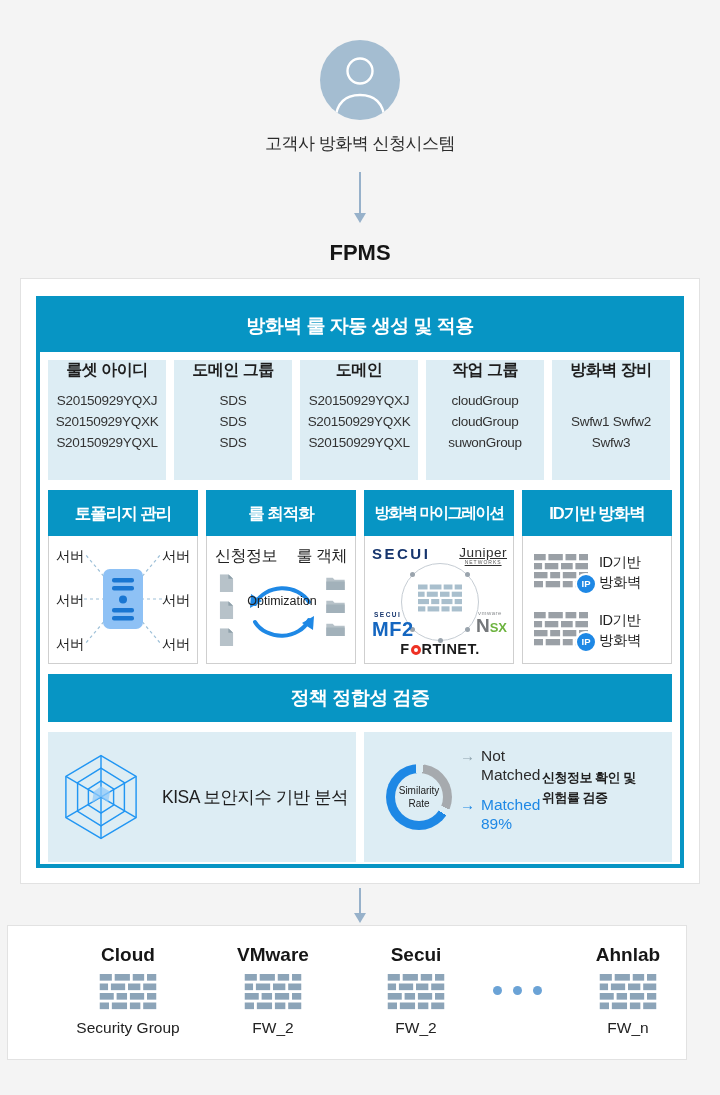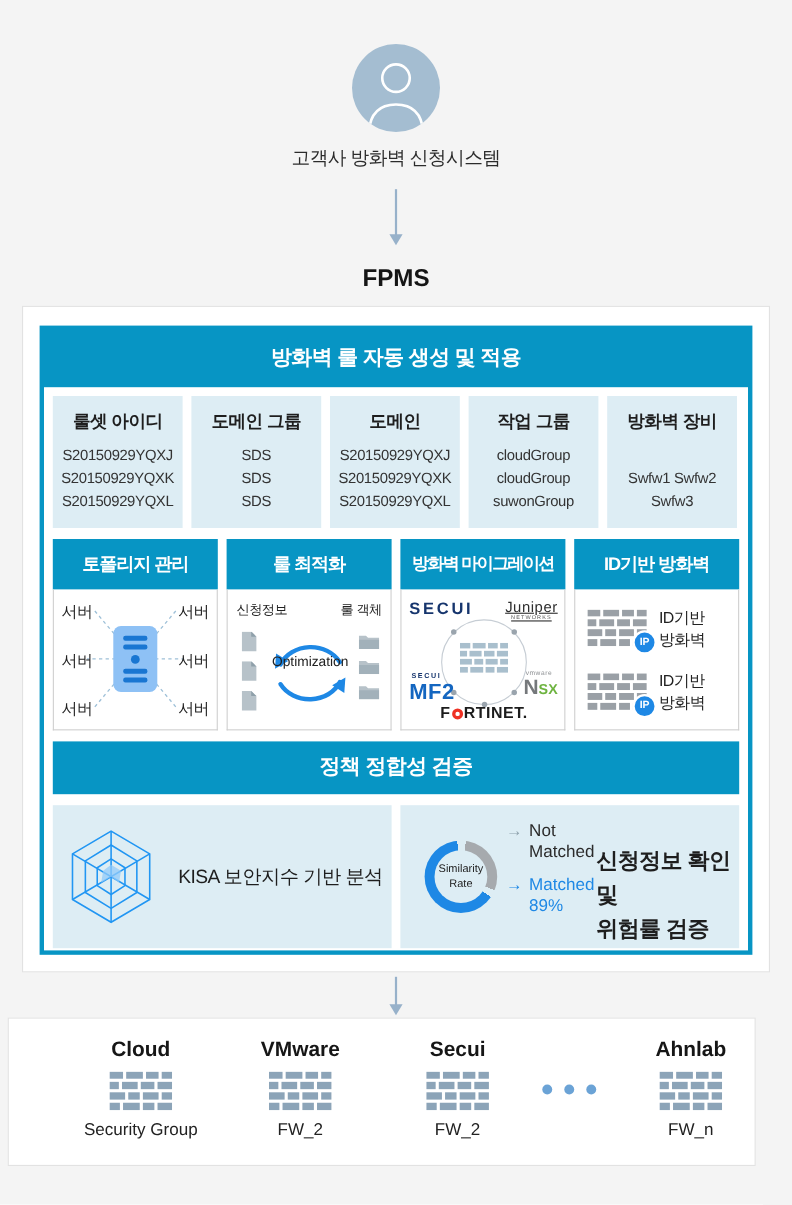--- a/index.html
+++ b/index.html
@@ -28,38 +28,38 @@
   .outer-box { position:absolute; left:20px; top:278px; width:680px; height:606px;
     background:#fff; border:1px solid #e2e2e2; }
   .inner-box { position:absolute; left:15px; top:17px; width:648px; height:572px;
     border:4px solid #0795c4; background:#fff; }
   .blue-bar { background:#0795c4; color:#fff; font-weight:bold; text-align:center; }
   .main-header { height:52px; line-height:52px; font-size:19px; letter-spacing:-0.5px; }
   .content { padding:8px; }
 
   
   .info-row { display:flex; gap:8px; }
-  .info-box { width:118px; height:120px; background:#ddedf4; text-align:center; padding-top:13px; }
+  .info-box { width:118px; height:120px; background:#ddedf4; text-align:center; }
   .info-title { font-size:16px; font-weight:bold; color:#1e1e1e; letter-spacing:-0.5px; margin-bottom:10px; }
   .info-line { font-size:13.5px; color:#333; line-height:1.55; letter-spacing:-0.3px; }
   .info-box .spacer { height:21px; }
 
   
   .feature-row { display:flex; gap:8px; margin-top:10px; }
   .feature { width:150px; }
   .feature-header { height:46px; line-height:46px; font-size:16.5px; letter-spacing:-1px; }
   .feature-header.condensed { font-size:15.5px; letter-spacing:-1.5px; }
   .feature-body { height:128px; background:#fff; border:1px solid #cfcfcf; border-top:none; position:relative; }
 
   
   .topo-svg { position:absolute; left:0; top:0; }
   .topo-label { position:absolute; font-size:14.5px; color:#222; letter-spacing:-0.5px; }
 
   
-  .opt-label { position:absolute; top:10px; font-size:12px; color:#222; font-weight:500; letter-spacing:-0.5px; }
+  .opt-label { position:absolute; top:10px; font-size:16px; color:#222; font-weight:500; letter-spacing:-0.5px; }
   .opt-left { left:8px; } .opt-right { right:8px; }
   .opt-docs { position:absolute; left:12px; top:38px; display:flex; flex-direction:column; gap:8px; }
   .opt-folders { position:absolute; right:10px; top:40px; display:flex; flex-direction:column; gap:9px; }
   .opt-cycle { position:absolute; left:34px; top:36px; width:82px; height:80px; }
   .opt-center-label { position:absolute; left:0; top:58px; width:150px; text-align:center;
     font-size:12.5px; color:#222; }
 
   
   .logo-secui { position:absolute; left:7px; top:9px; font-size:15px; font-weight:bold;
     color:#16356d; letter-spacing:2.5px; }
@@ -107,21 +107,21 @@
     border-radius:50%; background:#ddedf4; }
   .donut-center { position:absolute; left:0; top:16px; width:66px; text-align:center;
     font-size:10px; color:#222; line-height:1.3; z-index:2; }
   .sim-legend { position:absolute; left:96px; top:14px; }
   .legend-row { display:flex; gap:6px; align-items:flex-start; }
   .legend-arrow { font-size:15px; line-height:1.3; }
   .legend-arrow.gray { color:#90a4ae; }
   .legend-arrow.blue { color:#1e88e5; }
   .legend-text { font-size:15.5px; line-height:1.25; color:#2b2b2b; }
   .legend-text.blue { color:#1e88e5; }
-  .sim-desc { position:absolute; left:178px; top:36px; font-size:20px; font-weight:600;
+  .sim-desc { position:absolute; left:178px; top:36px; font-size:13px; font-weight:600;
     color:#1e1e1e; line-height:1.55; letter-spacing:-0.5px; }
 
   
   .vendor-box { position:absolute; left:7px; top:925px; width:680px; height:135px;
     background:#fff; border:1px solid #e2e2e2; }
   .vendor-col { position:absolute; top:18px; width:150px; text-align:center; }
   .vendor-name { font-size:19px; font-weight:bold; color:#161616; margin-bottom:8px; }
   .vendor-brick { margin:0 auto; }
   .vendor-label { font-size:15.5px; color:#222; margin-top:7px; }
   .v-cloud { left:45px; } .v-vmware { left:190px; } .v-secui { left:333px; } .v-ahnlab { left:545px; }

